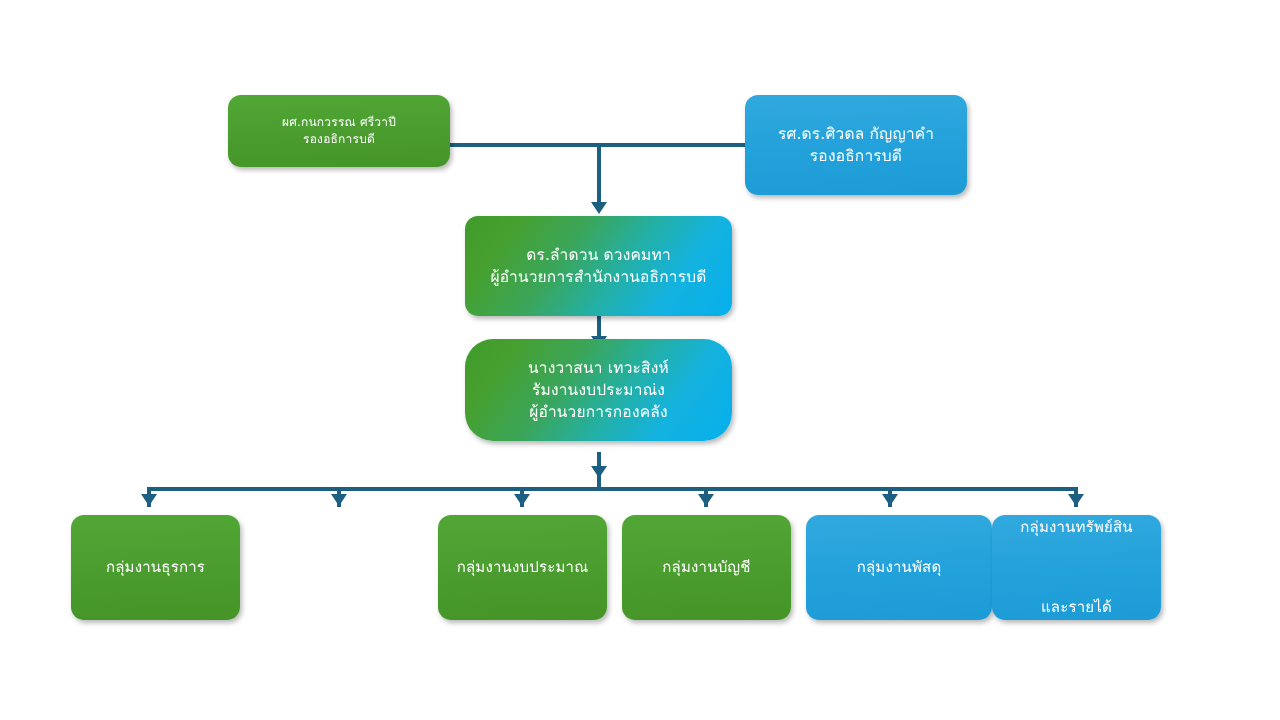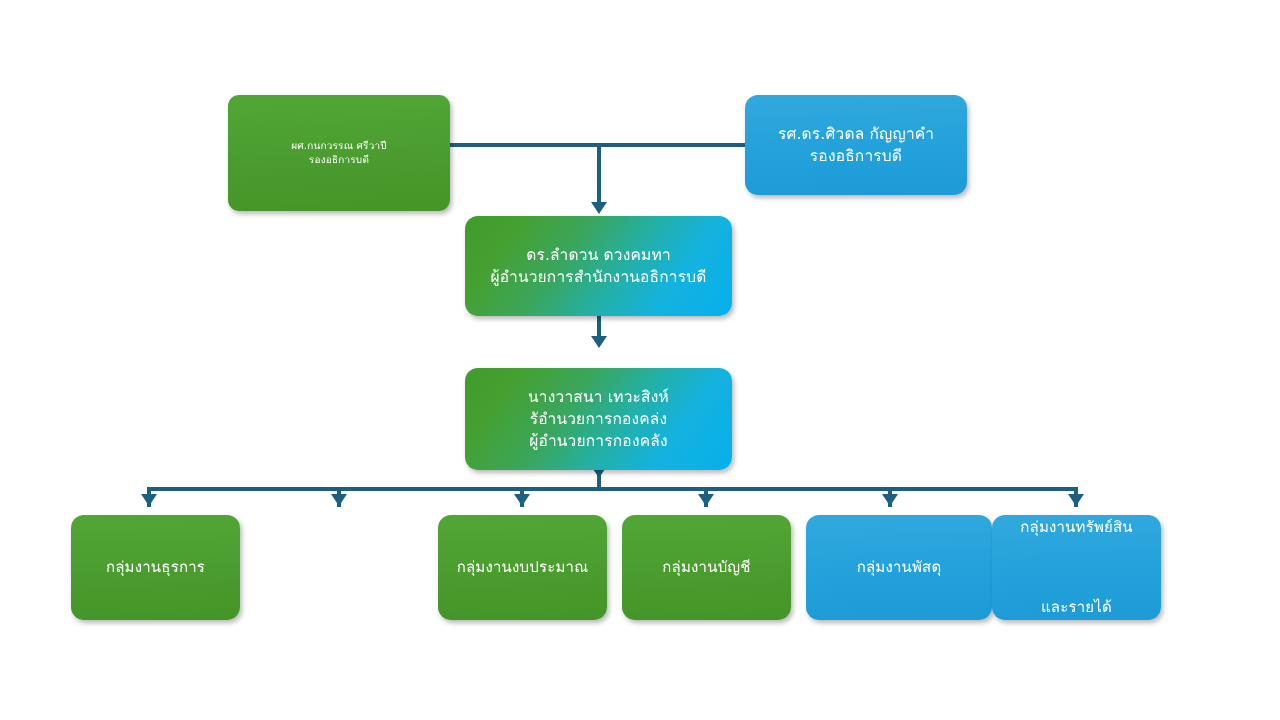--- a/index.html
+++ b/index.html
@@ -52,24 +52,24 @@
     background: linear-gradient(126deg,
                 #3f9b2b 0%,
                 #46a02f 16%,
                 #3aa65c 38%,
                 #23b0a7 58%,
                 #14b2df 76%,
                 #05b0ec 100%);
   }
 
   
-  #node-vp-left   { left: 228px; top: 95px;  width: 222px; height: 116px; font-size: 10px; border-radius: 11px; }
+  #node-vp-left   { left: 228px; top: 95px;  width: 222px; height: 72px; font-size: 12px; }
   #node-vp-right  { left: 745px; top: 95px;  width: 222px; height: 100px; font-size: 15.5px; text-align: right; }
   #node-director  { left: 465px; top: 216px; width: 267px; height: 100px; font-size: 15.5px; }
-  #node-finance   { left: 465px; top: 368px; width: 267px; height: 102px; font-size: 15.5px; }
+  #node-finance   { left: 465px; top: 339px; width: 267px; height: 102px; font-size: 15.5px; border-radius: 28px; }
 
   .unit {
     top: 515px;
     height: 105px;
     font-size: 15px;
   }
   #unit-0 { left: 71px;  width: 169px; }
   #unit-1 { left: 255px; width: 169px; }
   #unit-2 { left: 438px; width: 169px; }
   #unit-3 { left: 622px; width: 169px; }
@@ -177,21 +177,21 @@
     <span class="line">รองอธิการบดี</span>
   </div>
 
   <div class="node fill-gradient" id="node-director">
     <span class="line">ดร.ลำดวน ดวงคมทา</span>
     <span class="line">ผู้อำนวยการสำนักงานอธิการบดี</span>
   </div>
 
   <div class="node fill-gradient" id="node-finance">
     <span class="line">นางวาสนา เทวะสิงห์</span>
-    <span class="line">รัอำนวยการกองคล่ง</span>
+    <span class="line">รัมงานงบประมาณ่ง</span>
     <span class="line">ผู้อำนวยการกองคลัง</span>
   </div>
 
   <div class="node unit fill-green" id="unit-0">
     <span class="line">กลุ่มงานธุรการ</span>
   </div>
 
 
   <div class="node unit fill-green" id="unit-2">
     <span class="line">กลุ่มงานงบประมาณ</span>

